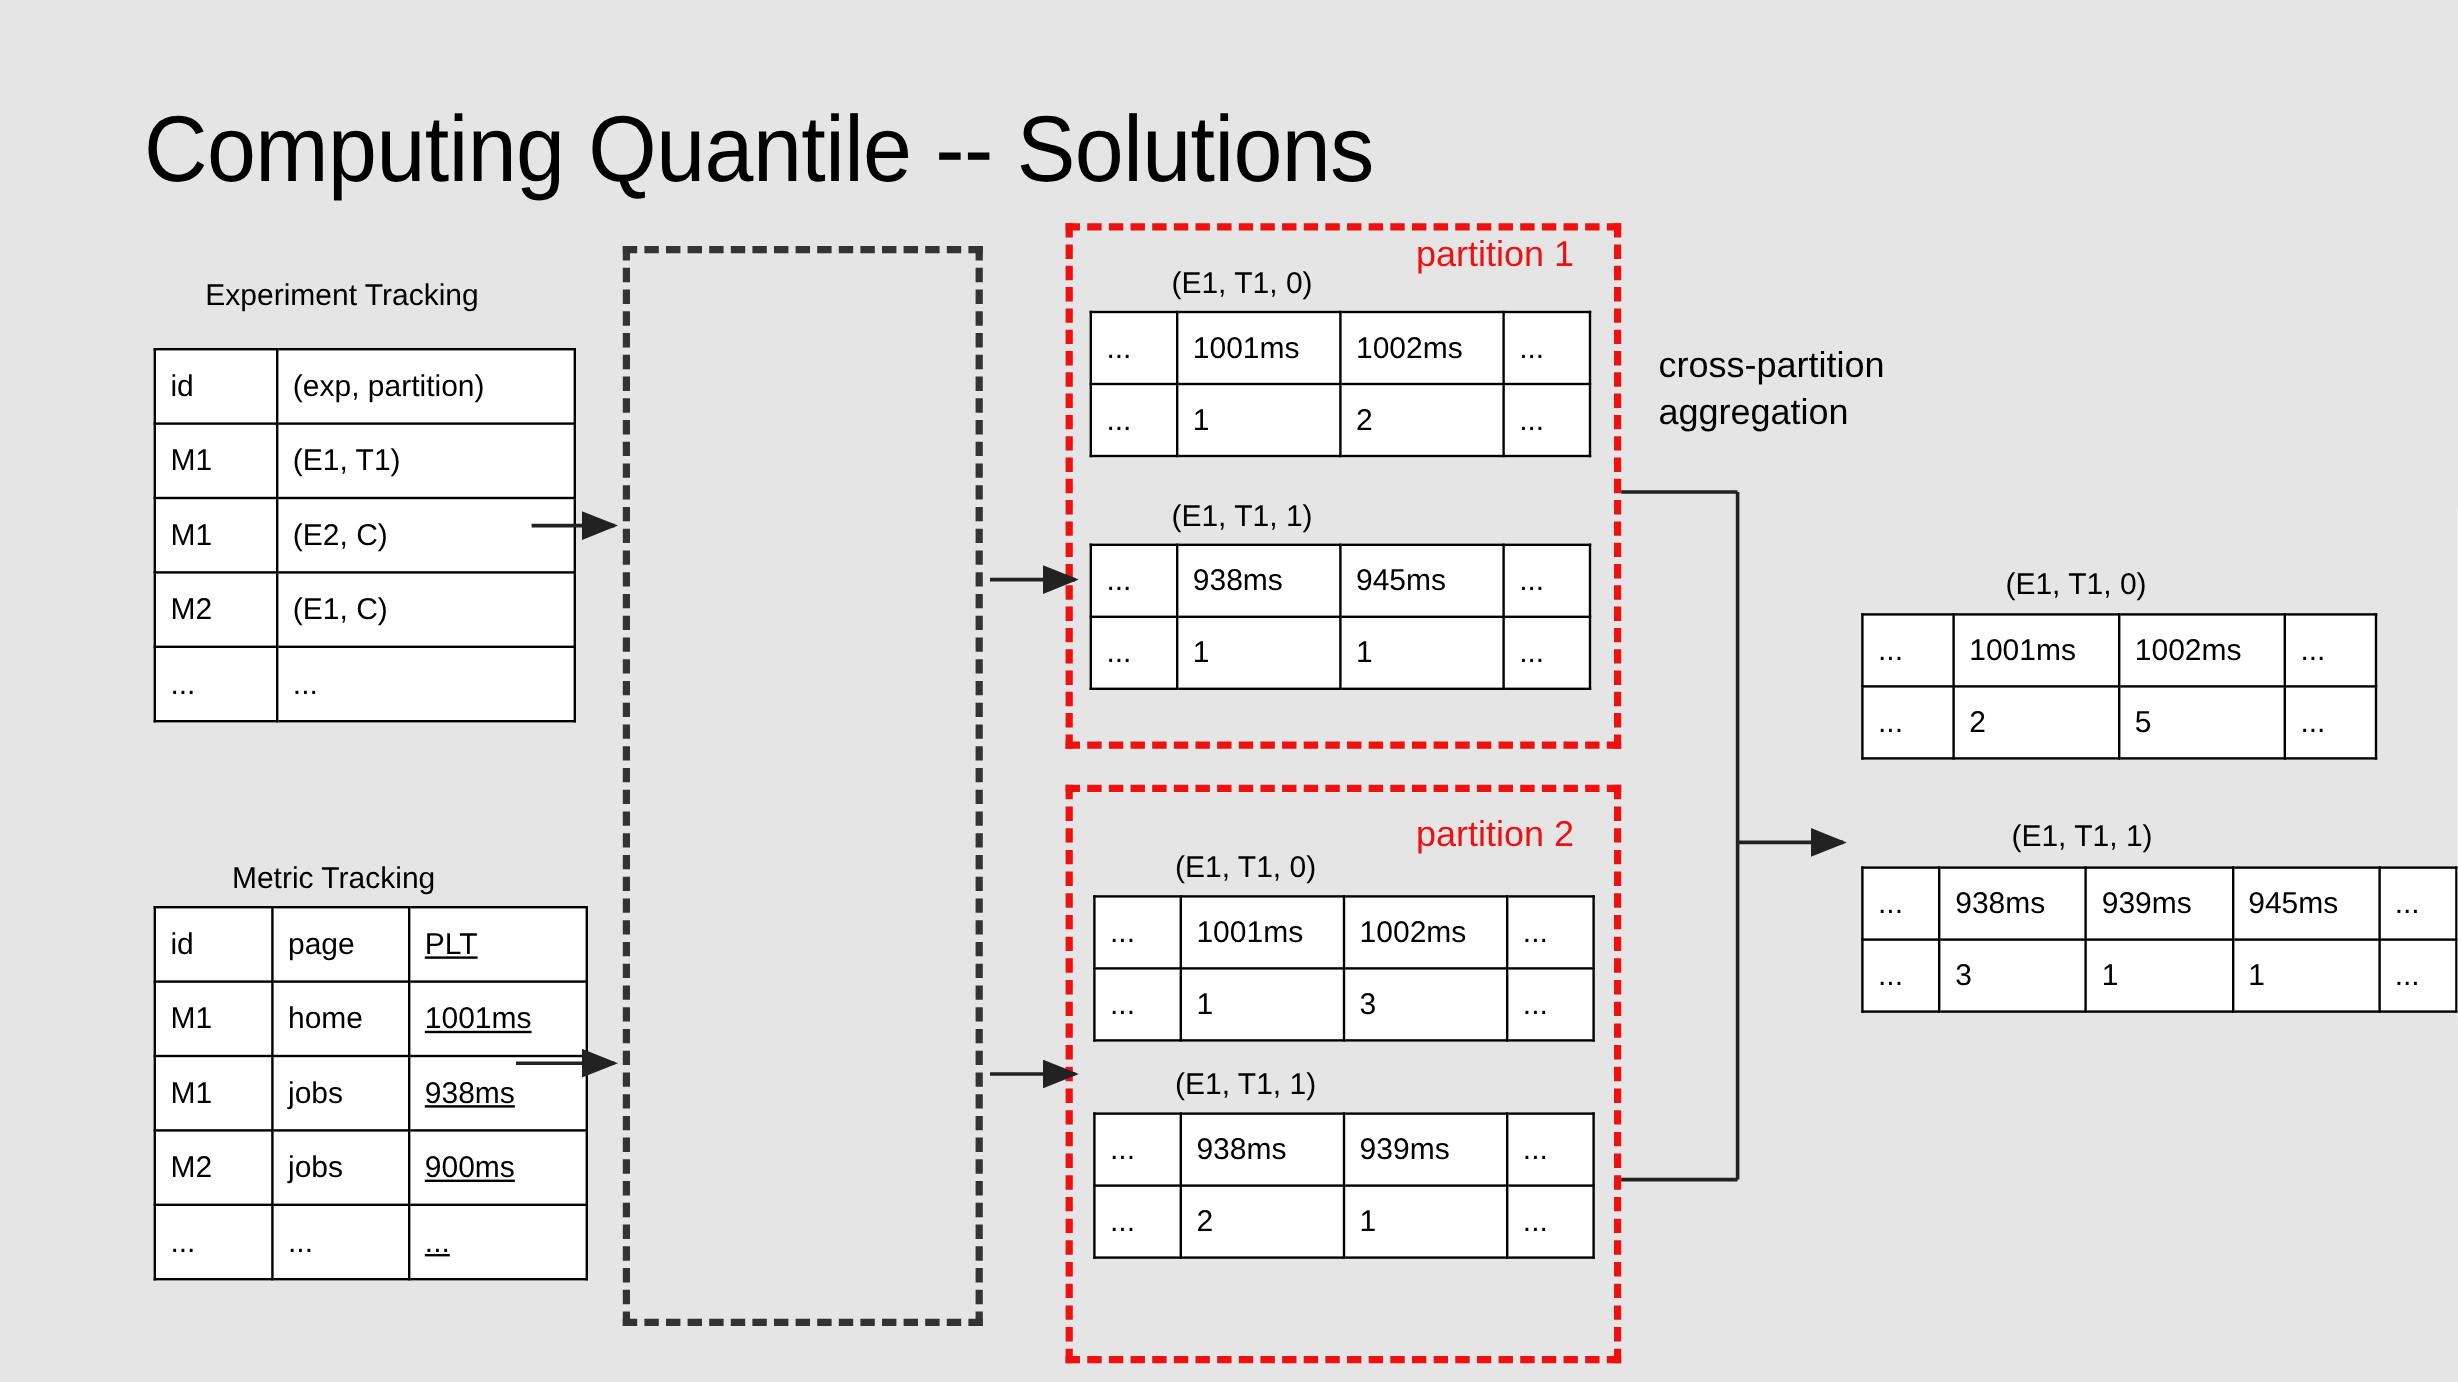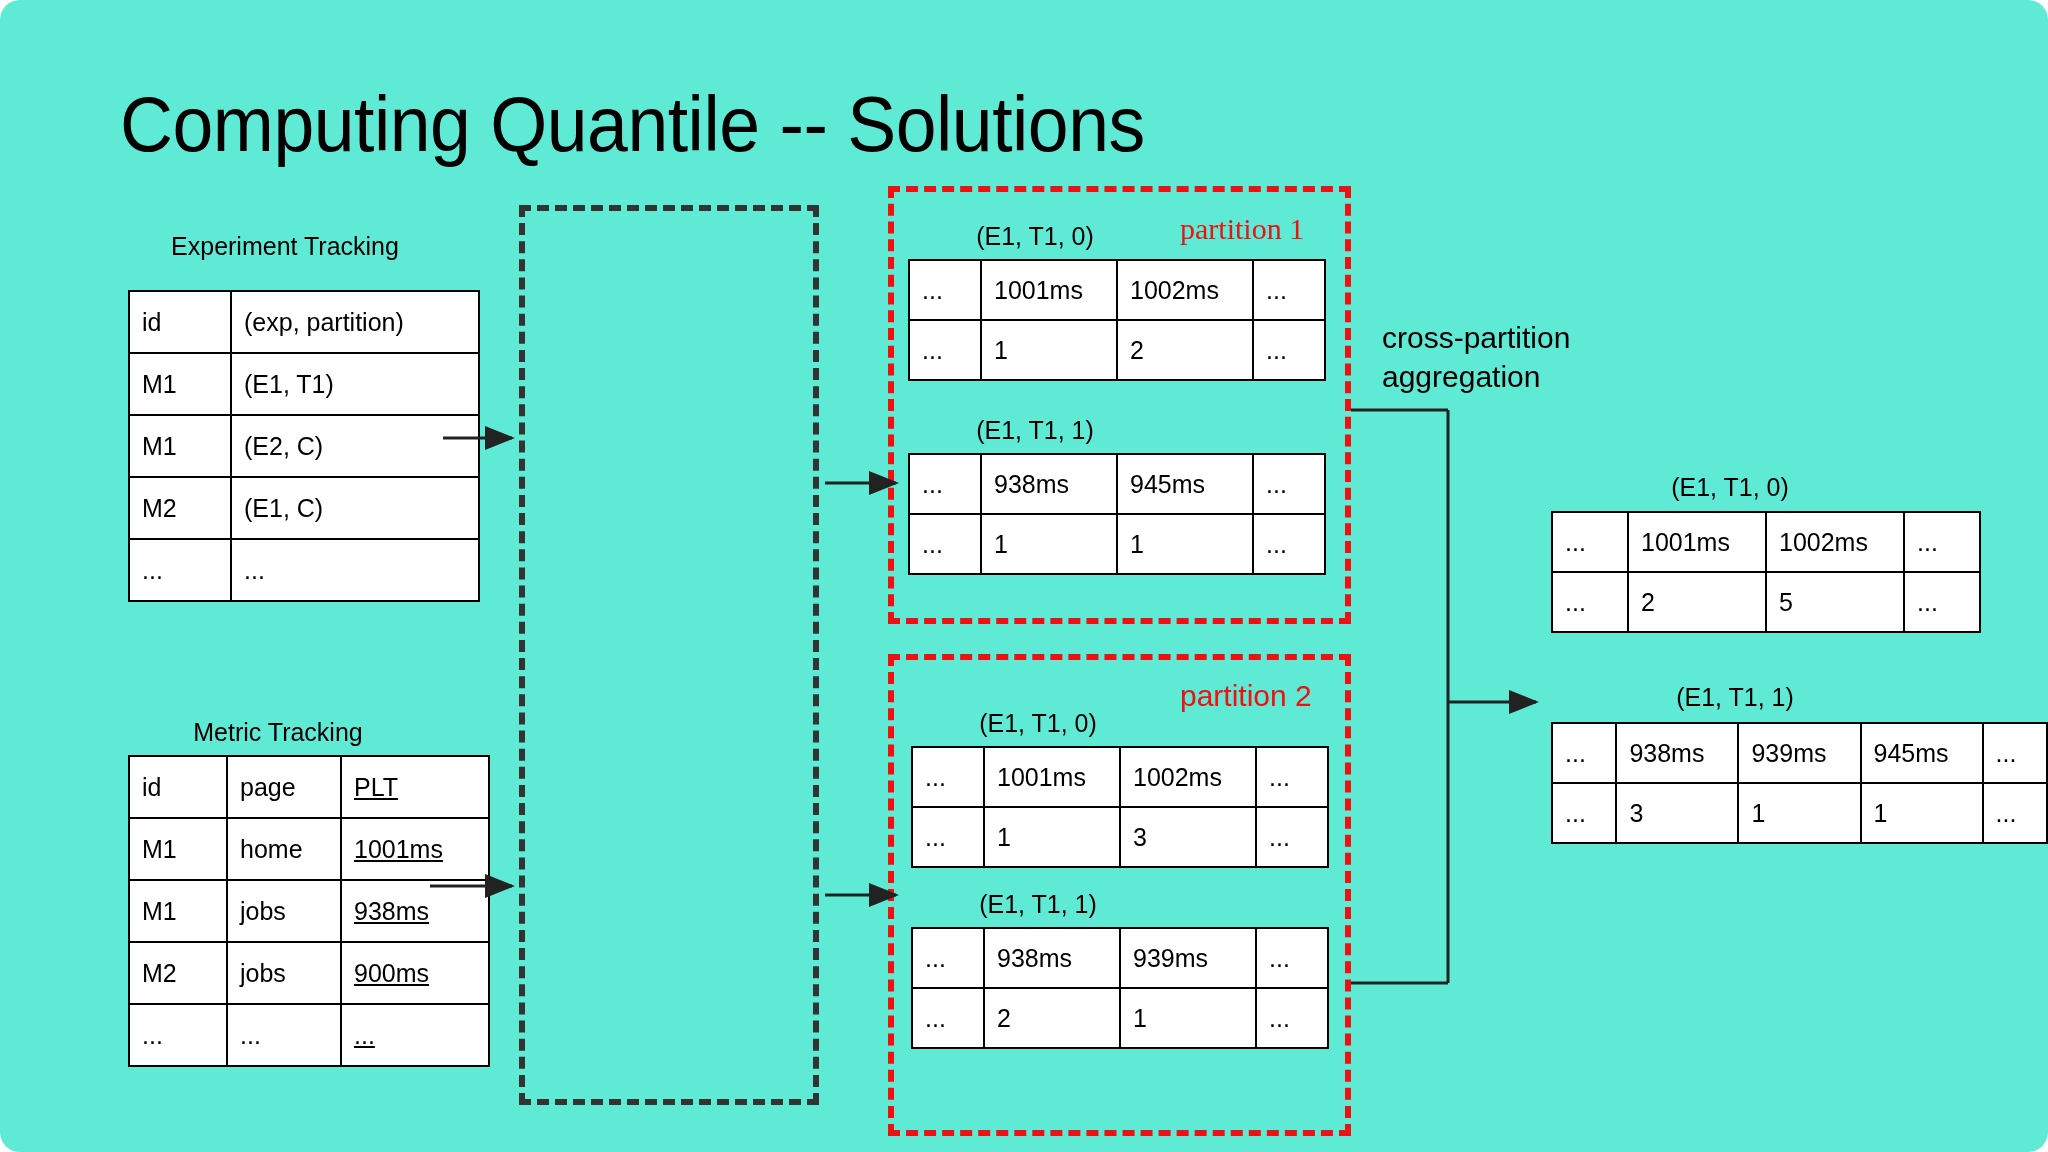--- a/index.html
+++ b/index.html
@@ -11,22 +11,21 @@
     width: 2048px;
     height: 1152px;
     position: relative;
     font-family: "Liberation Sans", sans-serif;
     color: #000000;
     overflow: hidden;
   }
   .slide {
     position: absolute;
     inset: 0;
-    background: #5eead4;
-    border-radius: 20px;
+    background: #e5e5e5;
   }
 
   
   #slide-title {
     position: absolute;
     left: 120px;
     top: 85px;
     font-size: 78px;
     line-height: 1;
     letter-spacing: -0.5px;
@@ -129,21 +128,21 @@
     width: 463px;
     height: 482px;
   }
   .partition-label {
     position: absolute;
     color: #ee1111;
     font-size: 30px;
     white-space: nowrap;
     font-family: "Liberation Sans", sans-serif;
   }
-  #partition-1-label { left: 1180px; top: 212px; font-family: Liberation Serif, serif; }
+  #partition-1-label { left: 1180px; top: 196px; }
   #partition-2-label { left: 1180px; top: 679px; }
 
   
   .pcap { font-size: 25px; }
   .ptbl td { height: 38px; }
   .ptbl td.narrow { width: 46px; }
   .ptbl td.wide   { width: 110px; }
 
   #p1t1-cap { left: 905px; top: 222px; width: 260px; }
   #p1t1 { left: 908px; top: 259px; }
@@ -169,21 +168,20 @@
   #r2 td { height: 38px; }
 
   
   #cross-label {
     position: absolute;
     left: 1382px;
     top: 285px;
     width: 260px;
     font-size: 30px;
     line-height: 1.3;
-    margin-top: 33px;
   }
 
   
   #connectors {
     position: absolute;
     left: 0; top: 0;
     width: 2048px;
     height: 1152px;
     pointer-events: none;
   }

